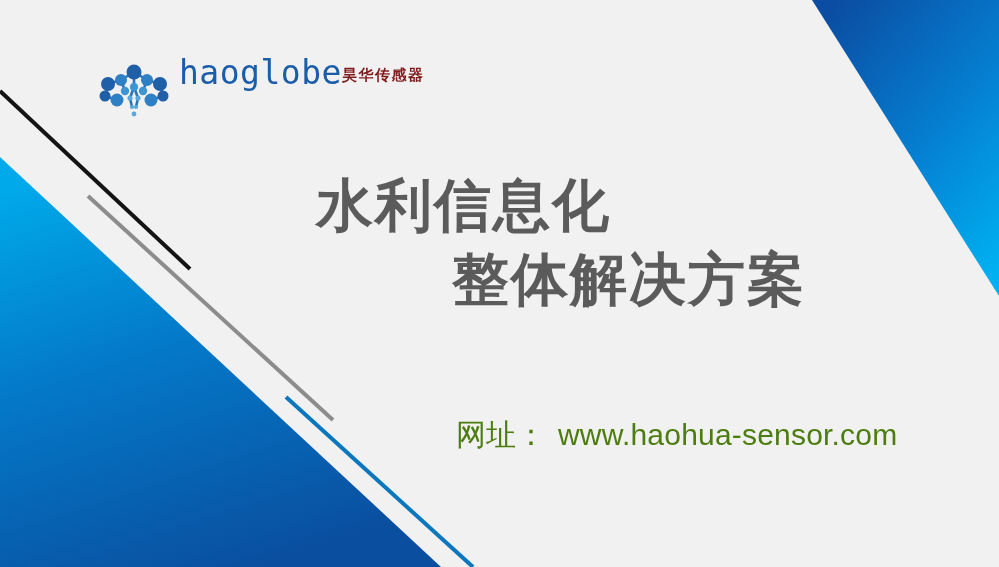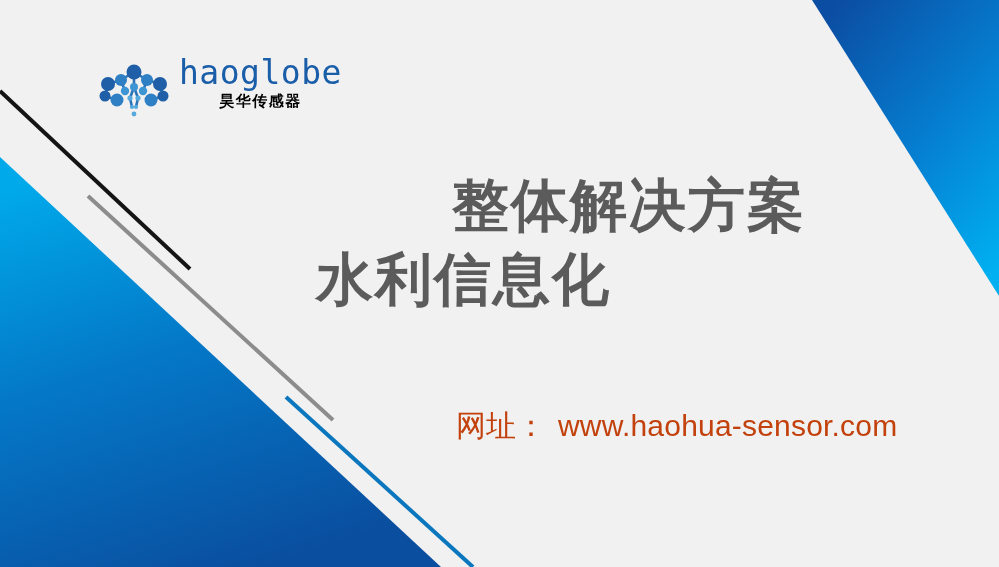--- a/index.html
+++ b/index.html
@@ -38,39 +38,38 @@
   }
   .logo-mark {
     width: 74px;
     height: 58px;
     flex: 0 0 auto;
     margin-top: 4px;
   }
   .logo-text {
     margin-left: 8px;
     display: flex;
-    flex-direction: column;
     align-items: center;
   }
   .logo-word {
     font-family: "DejaVu Sans Mono", "Liberation Mono", monospace;
     font-size: 33px;
     line-height: 34px;
     letter-spacing: 0.5px;
     font-weight: 400;
     color: #1a5da9;
     white-space: nowrap;
   }
   .logo-sub {
     margin-top: 2px;
     font-size: 15px;
     line-height: 17px;
     font-weight: 700;
     letter-spacing: 1.5px;
-    color: #000000;
+    color: #7f1d1d;
     white-space: nowrap;
   }
 
   
   .title-block {
     position: absolute;
     left: 316px;
     top: 168px;
     width: 620px;
   }
@@ -83,24 +82,24 @@
     white-space: nowrap;
   }
   .title-line.indent {
     padding-left: 136px;
   }
 
   
   .url-block {
     position: absolute;
     left: 456px;
-    top: 408px;
+    top: 417px;
     display: flex;
     align-items: flex-end;
-    color: #c2410c;
+    color: #4d7c0f;
     white-space: nowrap;
   }
   .url-label {
     font-size: 30px;
     line-height: 36px;
     letter-spacing: 0px;
   }
   .url-value {
     font-size: 30px;
     line-height: 36px;
@@ -183,22 +182,22 @@
         <circle cx="37" cy="54" r="2.4"></circle>
       </g>
     </svg>
     <div class="logo-text">
       <div class="logo-word">haoglobe</div>
       <div class="logo-sub">昊华传感器</div>
     </div>
   </div>
 
   <div class="title-block">
+    <div class="title-line">水利信息化</div>
     <div class="title-line indent">整体解决方案</div>
-    <div class="title-line">水利信息化</div>
   </div>
 
   <div class="url-block">
     <span class="url-label">网址：</span>
     <span class="url-value">www.haohua-sensor.com</span>
   </div>
 
 </div>
 
 </body></html>

